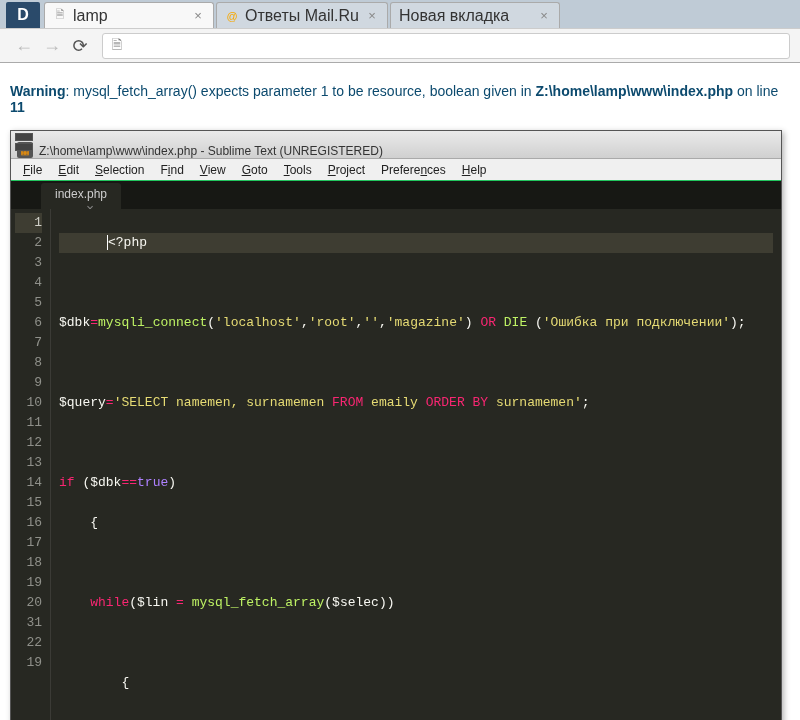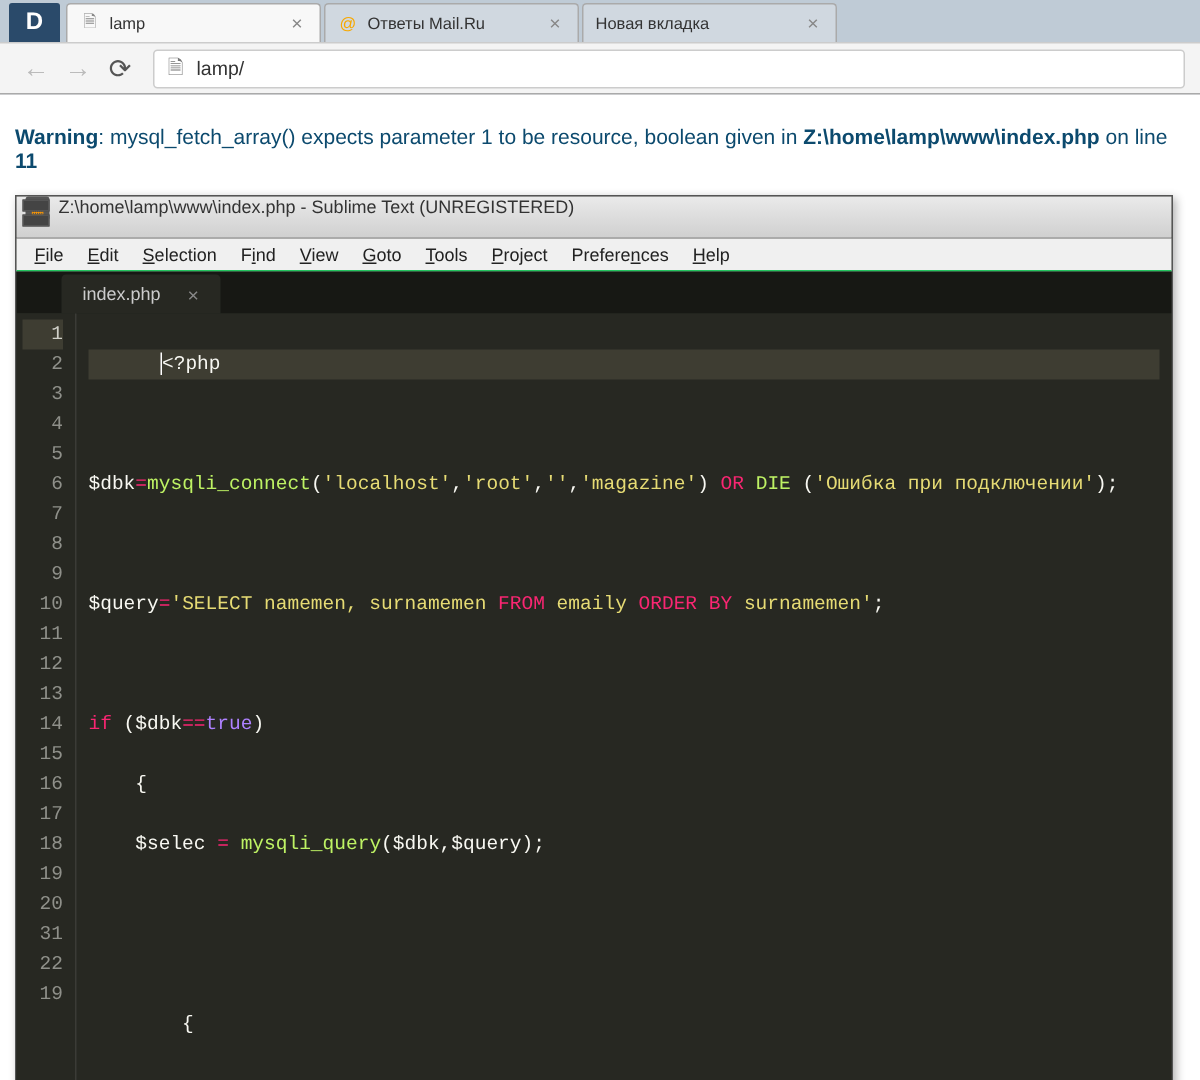--- a/index.html
+++ b/index.html
@@ -5,42 +5,42 @@
 * { margin: 0; padding: 0; box-sizing: border-box; }
 body { font-family: "Segoe UI", Tahoma, sans-serif; font-size: 12px; background: #fff; width: 800px; height: 720px; overflow: hidden; position: relative; }
 
 
 .browser-chrome { background: #dde4ea; border-bottom: 1px solid #aaa; }
 .tab-strip { height: 28px; display: flex; align-items: flex-end; background: #bfcbd6; padding-left: 6px; }
 .site-badge { width: 34px; height: 26px; background: #2a4a6a; color: #fff; display: flex; align-items: center; justify-content: center; font-size: 16px; font-weight: bold; margin-right: 4px; border-radius: 2px 2px 0 0; }
 .tab { height: 26px; min-width: 170px; background: #f8f8f8; border: 1px solid #aaa; border-bottom: none; border-radius: 3px 3px 0 0; display: flex; align-items: center; padding: 0 8px; margin-right: 2px; position: relative; }
 .tab.inactive { background: #d0d8e0; }
 .tab-favicon { width: 14px; height: 14px; margin-right: 6px; display: flex; align-items: center; justify-content: center; font-size: 11px; color: #888; }
-.tab-title { flex: 1; font-size: 11px; color: #333; white-space: nowrap; overflow: hidden; }
+.tab-title { flex: 1; font-size: 16px; color: #333; white-space: nowrap; overflow: hidden; }
 .tab-close { width: 14px; height: 14px; margin-left: 6px; color: #888; font-size: 13px; line-height: 1; cursor: pointer; text-align:center; }
 .toolbar { height: 34px; display: flex; align-items: center; padding: 0 10px; background: #f4f4f4; border-top: 1px solid #ccc; }
 .nav-btn { width: 28px; height: 28px; display: flex; align-items: center; justify-content: center; color: #555; font-size: 18px; cursor: pointer; border-radius: 3px; }
 .nav-btn.disabled { color: #bbb; cursor: default; }
 .url-bar { flex: 1; height: 26px; margin-left: 8px; background: #fff; border: 1px solid #ccc; border-radius: 3px; display: flex; align-items: center; padding: 0 6px; }
 .url-bar .page-ico { width: 16px; height: 16px; margin-right: 6px; color: #777; font-size: 13px; display:flex; align-items:center; justify-content:center;}
 .url-text { font-size: 13px; color: #333; outline:none; border:none; flex:1; background:transparent; }
 
 
 .page-content { padding: 20px 10px; font-family: Liberation Sans, sans-serif; font-size: 14px; color: #0c4a6e; }
 .warning b { font-weight: bold; }
 
 
 .editor-window { position: absolute; left: 10px; top: 130px; width: 772px; border: 1px solid #555; box-shadow: 2px 2px 6px rgba(0,0,0,.3); background: #272822; display:flex; flex-direction:column; }
-.win-titlebar { height: 28px; background: linear-gradient(#eaeaea, #d0d0d0); border-bottom: 1px solid #aaa; display: flex; align-items: flex-start; padding: 0 6px; color: #333; font-size: 12px; }
+.win-titlebar { height: 28px; background: linear-gradient(#eaeaea, #d0d0d0); border-bottom: 1px solid #aaa; display: flex; align-items: flex-end; padding: 0 6px; color: #333; font-size: 12px; }
 .win-titlebar .st-ico { width: 16px; height: 16px; background: #555; margin-right: 6px; border-radius: 2px; display:flex; align-items:center; justify-content:center; color:#ff9800; font-size:10px; }
 .menu-bar { height: 22px; background: #f0f0f0; border-bottom: 1px solid #22c55e; display: flex; align-items: center; padding: 0 4px; }
 .menu-item { padding: 2px 8px; font-size: 12px; color: #222; cursor: pointer; }
 .menu-item .ul { text-decoration: underline; }
 .editor-tabs { height: 28px; background: #171814; display: flex; align-items: flex-end; padding-left: 30px; }
-.editor-tab { height: 26px; background: #272822; color: #ccc; padding: 4px 14px; font-size: 12px; display: flex; align-items: center; border-radius: 3px 3px 0 0; position:relative; }
+.editor-tab { height: 26px; background: #272822; color: #ccc; padding: 4px 14px; font-size: 12px; display: flex; align-items: center; border-radius: 3px 3px 0 0; position:relative;flex-direction:column; }
 .editor-tab .x { margin-left: 18px; color: #888; font-size: 13px; cursor:pointer;}
 .side-icons { position:absolute; left:4px; top:2px; display:flex; flex-direction:column; gap:2px;}
 .side-icons div{ width:18px; height:8px; background:#444; border:1px solid #555;}
 .editor-body { display: flex; background: #272822; font-family: Consolas, "Courier New", monospace; font-size: 13px; line-height: 20px; position:relative; }
 .gutter { width: 40px; background: #272822; text-align: right; padding: 4px 8px 4px 4px; color: #8f908a; border-right:1px solid #3b3b36;}
 .gutter div.hl { background:#3e3d32; color:#d0d0c8;}
 .code-area { flex: 1; padding: 4px 8px; color: #f8f8f2; white-space: pre; overflow-x:auto;}
 .code-line { height: 20px; }
 .code-line.hl { background: #3e3d32; padding-left: 48px; }
 .kw-red { color: #f92672; }
@@ -72,21 +72,20 @@
       <span class="tab-title">Новая вкладка</span>
       <span class="tab-close">×</span>
     </div>
   </div>
   <div class="toolbar">
     <div class="nav-btn disabled">←</div>
     <div class="nav-btn disabled">→</div>
     <div class="nav-btn">⟳</div>
     <div class="url-bar">
       <span class="page-ico">🗎</span>
-      <input class="url-text" value="lamp/" style="">
     </div>
   </div>
 </div>
 
 <div class="page-content">
   <p class="warning">
     <b>Warning</b><span>: mysql_fetch_array() expects parameter 1 to be resource, boolean given in </span><b>Z:\home\lamp\www\index.php</b><span> on line </span><b>11</b>
   </p>
 </div>
 
@@ -145,22 +144,22 @@
       </div>
     <div class="code-area">
 <div class="code-line hl"><span class="cursor"></span><span class="embed">&lt;?php</span></div>
 <div class="code-line"></div>
 <div class="code-line"><span class="var">$dbk</span><span class="kw-red">=</span><span class="func">mysqli_connect</span><span class="punc">(</span><span class="str">'localhost'</span><span class="punc">,</span><span class="str">'root'</span><span class="punc">,</span><span class="str">''</span><span class="punc">,</span><span class="str">'magazine'</span><span class="punc">) </span><span class="kw-red">OR</span><span class="func"> DIE </span><span class="punc">(</span><span class="str">'Ошибка при подключении'</span><span class="punc">);</span></div>
 <div class="code-line"></div>
 <div class="code-line"><span class="var">$query</span><span class="kw-red">=</span><span class="str">'SELECT namemen, surnamemen </span><span class="kw-red">FROM</span><span class="str"> emaily </span><span class="kw-red">ORDER BY</span><span class="str"> surnamemen'</span><span class="punc">;</span></div>
 <div class="code-line"></div>
 <div class="code-line"><span class="kw-red">if</span><span class="punc"> (</span><span class="var">$dbk</span><span class="kw-red">==</span><span class="special">true</span><span class="punc">)</span></div>
 <div class="code-line"><span class="punc">    {</span></div>
-<div class="code-line"><span class="var">    $selec </span><span class="kw-red">=</span><span class="func"> mysqli_query</span><span class="punc">($dbk,$query);</span></div>
 <div class="code-line"></div>
+<div class="code-line"><span class="kw-red">    while</span><span class="punc">($lin </span><span class="kw-red">=</span><span class="func"> mysql_fetch_array</span><span class="punc">($selec))</span></div>
 <div class="code-line"></div>
 <div class="code-line"><span class="punc">        {</span></div>
 
 
 
 
 
 
 
 

